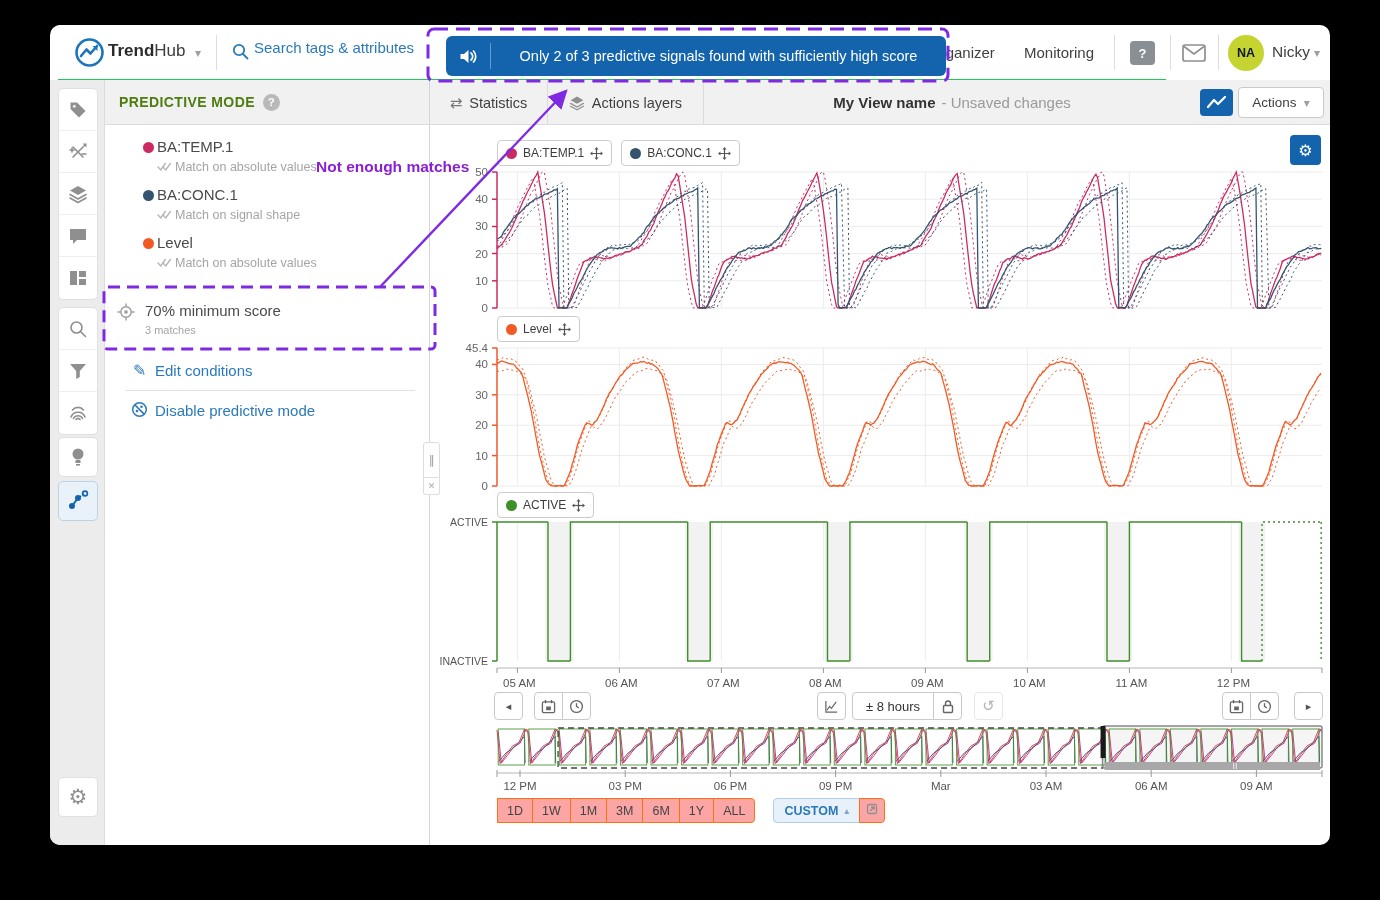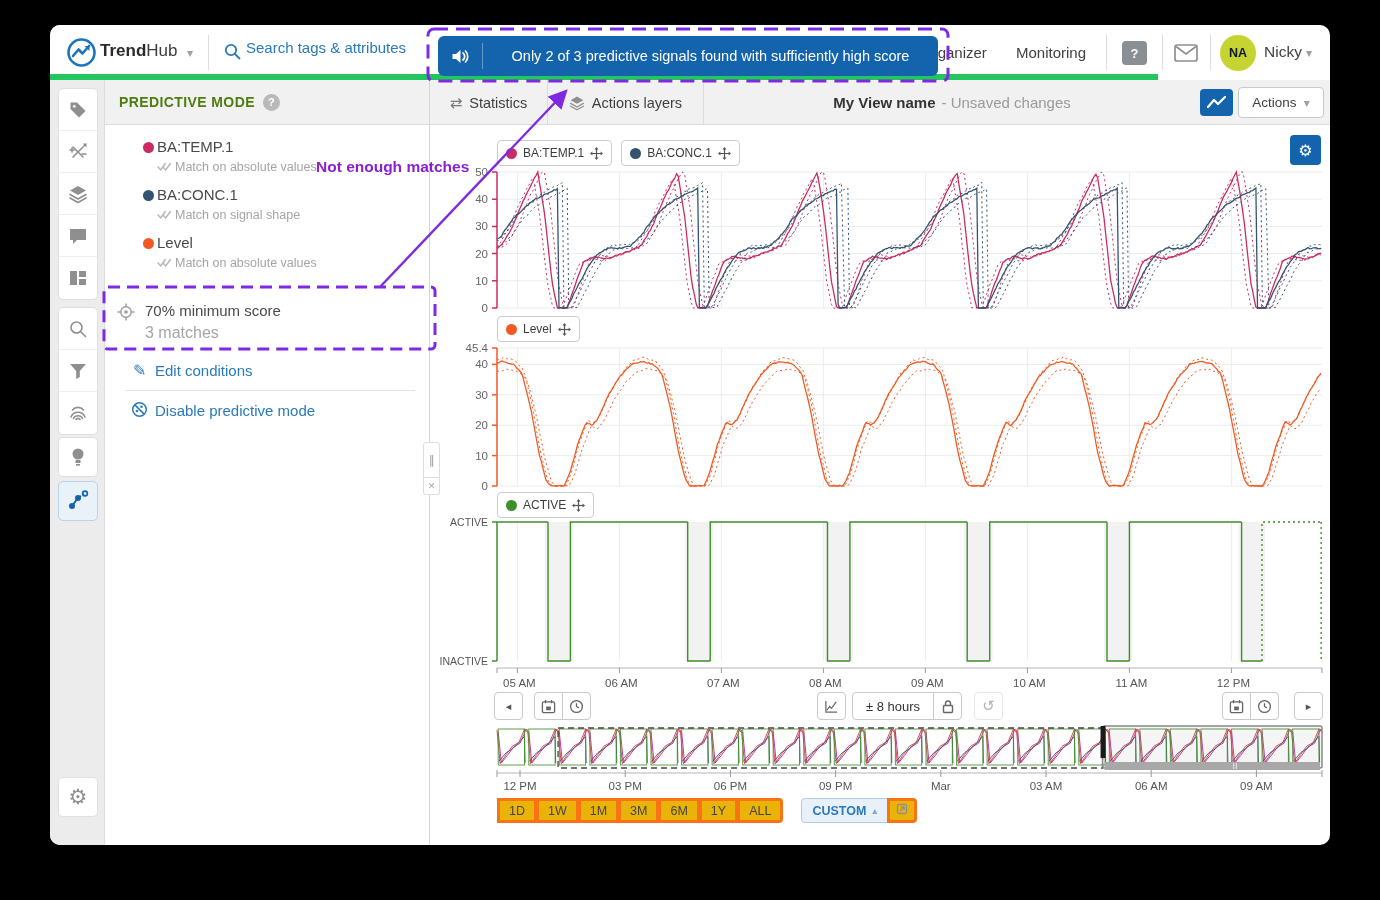--- a/index.html
+++ b/index.html
@@ -1,19 +1,19 @@
 <!DOCTYPE html>
 <html><head>
 <meta charset="utf-8">
 <style>
   * { margin:0; padding:0; box-sizing:border-box; }
   body { background:#000; font-family:"Liberation Sans","DejaVu Sans",sans-serif; width:1380px; height:900px; position:relative; overflow:hidden; }
   .window { position:absolute; left:50px; top:25px; width:1280px; height:820px; background:#fff; border-radius:10px; overflow:hidden; box-shadow:0 4px 30px rgba(0,0,0,.6); }
   
-  .topbar { position:absolute; left:0; top:0; width:1108px; height:55px; background:#fff; border-bottom:6px solid #22c55e; z-index:15; }
+  .topbar { position:absolute; left:8px; top:0; width:1108px; height:55px; background:#fff; border-bottom:1px solid #22c55e; z-index:15; }
   .vdiv { position:absolute; top:10px; height:35px; width:1px; background:#ddd; }
   .brand { position:absolute; left:50px; top:16px; font-size:17px; color:#2b2b2b; }
   .brand b { font-weight:700; } .brand span.lite { font-weight:400; color:#3c3c3c; }
   .caret { color:#9aa0a6; font-size:12px; }
   .search-input { position:absolute; left:196px; top:14px; width:200px; border:none; outline:none; font-size:15px; color:#2a7ab9; background:transparent; font-family:inherit; }
   .search-input::placeholder { color:#2a7ab9; opacity:1; }
   .notif { position:absolute; left:388px; top:11px; width:500px; height:40px; background:#1464ad; border-radius:6px; display:flex; align-items:center; z-index:20; }
   .notif .spk { width:44px; display:flex; justify-content:center; }
   .notif .sep { width:1px; height:26px; background:rgba(255,255,255,.35); }
   .notif .txt { flex:1; text-align:center; color:#fff; font-size:14.5px; }
@@ -33,40 +33,40 @@
   
   .panel-hd { position:absolute; left:55px; top:55px; width:325px; height:45px; background:#f1f1f1; border-bottom:1px solid #dcdcdc; border-right:1px solid #d5d5d5; display:flex; align-items:center; z-index:6; }
   .panel-hd .t { margin-left:14px; font-size:14px; font-weight:700; color:#4d7c0f; letter-spacing:.4px; }
   .qcircle { margin-left:8px; width:17px; height:17px; border-radius:50%; background:#b9b9b9; color:#fff; font-size:11px; font-weight:700; display:flex; align-items:center; justify-content:center; }
   .panel { position:absolute; left:55px; top:100px; width:325px; bottom:0; background:#fff; border-right:1px solid #d5d5d5; z-index:5; }
   .sig-dot { position:absolute; width:11px; height:11px; border-radius:50%; }
   .sig-name { position:absolute; font-size:15px; color:#4a4a4a; }
   .sig-match { position:absolute; font-size:12.5px; color:#a5a5a5; }
   .blue-link { position:absolute; font-size:15px; color:#2a7ab9; cursor:pointer; }
   .score-title { position:absolute; font-size:15px; color:#4a4a4a;text-align:right; }
-  .score-sub { position:absolute; font-size:16px; color:#a5a5a5; }
+  .score-sub { position:absolute; font-size:11px; color:#a5a5a5; }
   .pdiv { position:absolute; height:1px; background:#e3e3e3; }
   
   .main-hd { position:absolute; left:380px; top:55px; right:0; height:45px; background:#f1f1f1; border-bottom:1px solid #dcdcdc; z-index:6; }
   .tab { position:absolute; top:0; height:45px; display:flex; align-items:center; justify-content:center; gap:7px; font-size:14.5px; color:#3f3f3f; border-right:1px solid #dcdcdc; cursor:pointer; }
   .viewtitle { position:absolute; left:274px; width:496px; top:0; height:45px; display:flex; align-items:center; justify-content:center; gap:6px; }
   .viewtitle .n { font-size:15px; font-weight:700; color:#333; }
   .viewtitle .s { font-size:15px; color:#9a9a9a; }
   .trend-btn { position:absolute; left:770px; top:9px; width:33px; height:27px; background:#1464ad; border:none; border-radius:4px; display:flex; align-items:center; justify-content:center; cursor:pointer; }
   .actions-btn { position:absolute; left:808px; top:7px; width:86px; height:31px; background:#fff; border:1px solid #c9c9c9; border-radius:4px; font-size:13.5px; color:#3f3f3f; display:flex; align-items:center; justify-content:center; gap:7px; cursor:pointer; font-family:inherit; }
   
   .gear-btn { position:absolute; left:1240px; top:110px; width:31px; height:30px; background:#1464ad; border:none; border-radius:4px; color:#fff; font-size:16px; display:flex; align-items:center; justify-content:center; cursor:pointer; z-index:8; }
   .legend-row { position:absolute; display:flex; gap:9px; z-index:8; }
   .chip { display:inline-flex; align-items:center; gap:6px; height:26px; padding:0 8px; background:#fff; border:1px solid #ccc; border-radius:4px; font-size:12px; color:#3c3c3c; cursor:grab; }
   .chip .dot { width:11px; height:11px; border-radius:50%; }
   .tb-btn { height:28px; min-width:29px; background:#fff; border:1px solid #c9c9c9; border-radius:4px; display:flex; align-items:center; justify-content:center; color:#555; font-size:11px; cursor:pointer; font-family:inherit; }
   .tb-group { display:flex; } .tb-group .tb-btn { border-radius:0; margin-left:-1px; }
   .tb-group .tb-btn:first-child { border-radius:4px 0 0 4px; margin-left:0; }
   .tb-group .tb-btn:last-child { border-radius:0 4px 4px 0; }
-  .range-btn { height:25px; padding:0 9px; background:#eab308; border:3px solid #f97316; font-size:12.5px; color:#444; cursor:pointer; font-family:inherit; }
+  .range-btn { height:25px; padding:0 9px; background:#fca5a5; border:1px solid #f97316; font-size:12.5px; color:#444; cursor:pointer; font-family:inherit; }
   .custom-btn { height:25px; padding:0 10px; background:#e8f1fa; border:1px solid #aecdea; border-radius:4px 0 0 4px; font-size:12.5px; font-weight:700; color:#2a7ab9; display:flex; align-items:center; gap:6px; cursor:pointer; font-family:inherit; }
   .collapse-handle { position:absolute; left:373px; top:417px; width:17px; z-index:12; }
   .collapse-handle .h1 { height:36px; background:#fff; border:1px solid #ddd; border-radius:3px 3px 0 0; display:flex; align-items:center; justify-content:center; color:#9a9a9a; font-size:12px; }
   .collapse-handle .h2 { height:17px; background:#fff; border:1px solid #ddd; border-top:none; border-radius:0 0 3px 3px; display:flex; align-items:center; justify-content:center; color:#aaa; font-size:9px; cursor:pointer; }
   .overlay { position:absolute; left:0; top:0; width:1280px; height:820px; z-index:50; pointer-events:none; }
   .annot-label { position:absolute; left:266px; top:133px; font-size:15.5px; font-weight:700; color:#8a1fd4; z-index:51; pointer-events:none; }
   #charts-svg { position:absolute; left:0; top:0; width:1280px; height:820px; z-index:4; pointer-events:none; }
   text { font-family:"Liberation Sans","DejaVu Sans",sans-serif; }
 </style>
 </head>

